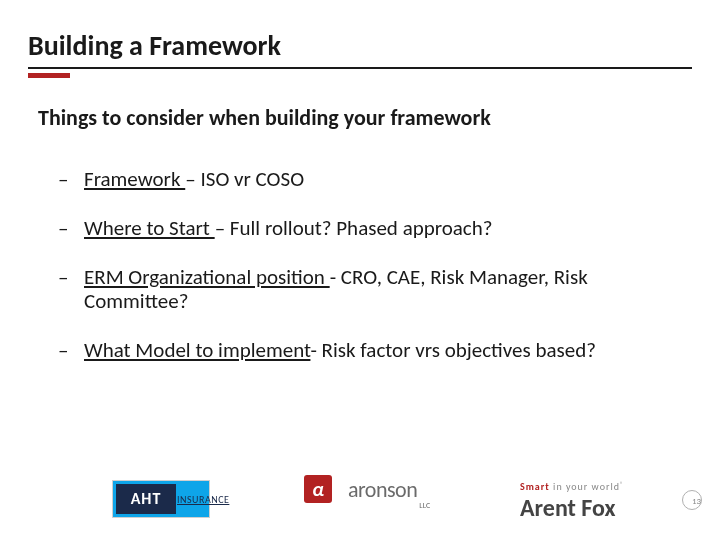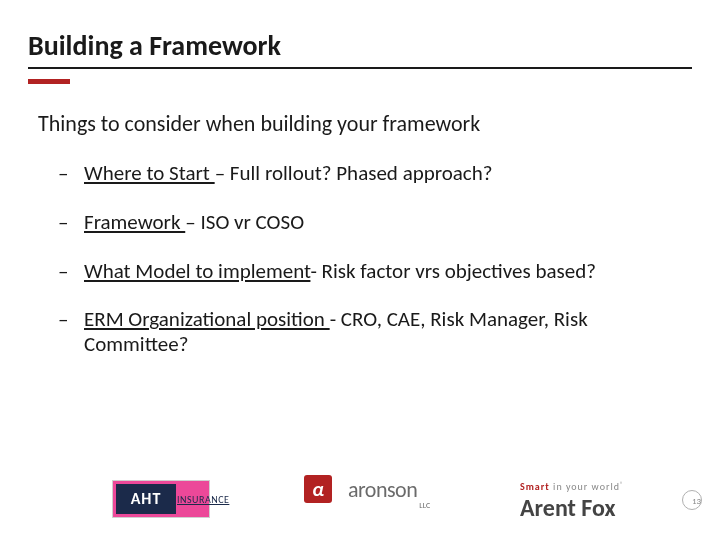--- a/index.html
+++ b/index.html
@@ -16,35 +16,35 @@
     padding: 28px 28px 0 28px;
   }
   .title {
     font-size: 28px;
     font-weight: 700;
     color: #1a1a1a;
     border-bottom: 2px solid #1a1a1a;
     padding-bottom: 4px;
     display: inline-block;
     width: 100%;
-    margin-bottom: 12px;
+    margin-bottom: 6px;
   }
   .accent-bar {
     width: 42px;
     height: 5px;
     background: #b22222;
     margin-top: -2px;
     margin-bottom: 26px;
   }
   .subhead {
     font-size: 22px;
-    font-weight: 400;
+    font-weight: 700;
     color: #1a1a1a;
     margin-left: 10px;
-    margin-bottom: 24px;
+    margin-bottom: 36px;
   }
   .bullets {
     margin-left: 56px;
   }
   .bullet {
     font-size: 21px;
     line-height: 1.18;
     margin-bottom: 24px;
     position: relative;
   }
@@ -64,21 +64,21 @@
     right: 0;
     height: 60px;
   }
   
   .logo-aht {
     position: absolute;
     left: 112px;
     bottom: 10px;
     width: 98px;
     height: 38px;
-    background: #ec4899;
+    background: #0ea5e9;
     border: 1px solid #d0d0d0;
   }
   .logo-aht .box {
     position: absolute;
     left: 3px; top: 3px;
     width: 60px; height: 30px;
     background: #1b2a4a;
     color: #fff;
     font-weight: 700;
     font-size: 16px;
@@ -173,30 +173,30 @@
 </head>
 <body>
 
 <div class="slide">
   <div class="title">Building a Framework</div>
   <div class="accent-bar"></div>
   <div class="subhead">Things to consider when building your framework</div>
 
   <div class="bullets">
     <div class="bullet">
+      <span class="u">Framework </span><span>– ISO vr COSO</span>
+    </div>
+    <div class="bullet">
       <span class="u">Where to Start </span><span>– Full rollout? Phased approach?</span>
     </div>
     <div class="bullet">
-      <span class="u">Framework </span><span>– ISO vr COSO</span>
+      <span class="u">ERM Organizational position  </span><span>- CRO, CAE, Risk Manager, Risk Committee?</span>
     </div>
     <div class="bullet">
       <span class="u">What Model to implement</span><span>- Risk factor vrs objectives based?</span>
-    </div>
-    <div class="bullet">
-      <span class="u">ERM Organizational position  </span><span>- CRO, CAE, Risk Manager, Risk Committee?</span>
     </div>
   </div>
 </div>
 
 <div class="footer">
   <div class="logo-aht">
     <div class="box">AHT</div>
     <div class="tag">INSURANCE</div>
   </div>
 

